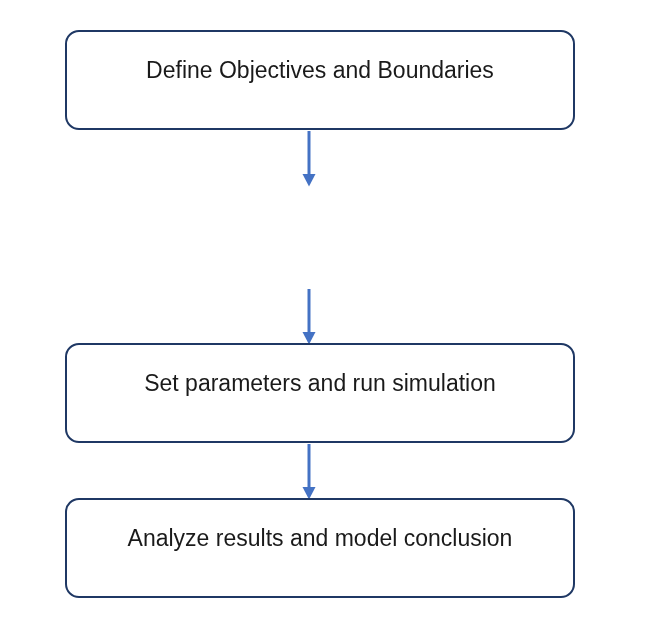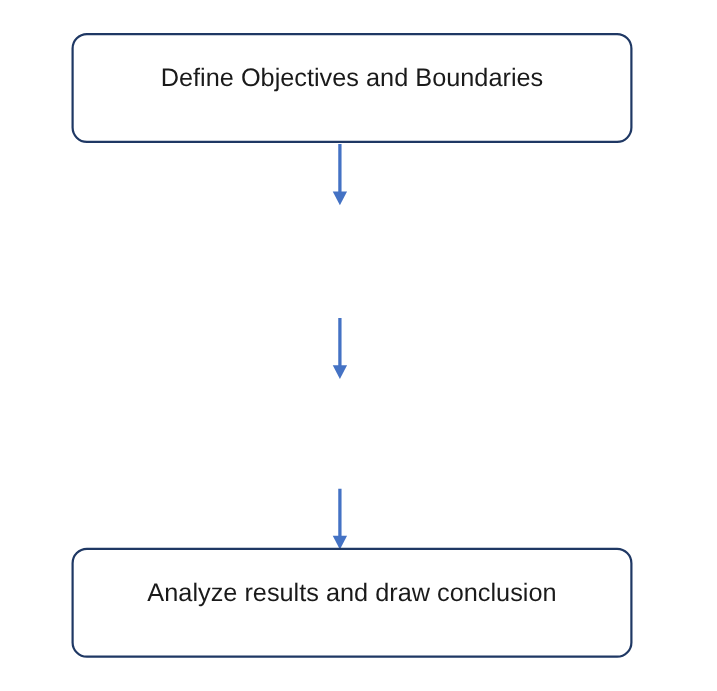--- a/index.html
+++ b/index.html
@@ -65,23 +65,26 @@
     <line x1="9" y1="0" x2="9" y2="44" stroke-width="3" stroke="#4472C4"></line>
     <polygon points="2.5,43 15.5,43 9,55.5" fill="#4472C4"></polygon>
   </svg>
 
 
   <svg class="arrow arrow-2" viewBox="0 0 18 56" aria-hidden="true">
     <line x1="9" y1="0" x2="9" y2="44" stroke-width="3" stroke="#4472C4"></line>
     <polygon points="2.5,43 15.5,43 9,55.5" fill="#4472C4"></polygon>
   </svg>
 
+  <div class="flow-box box-3">
+    <span class="label">Set parameters and run simulation</span>
+  </div>
 
   <svg class="arrow arrow-3" viewBox="0 0 18 56" aria-hidden="true">
     <line x1="9" y1="0" x2="9" y2="44" stroke-width="3" stroke="#4472C4"></line>
     <polygon points="2.5,43 15.5,43 9,55.5" fill="#4472C4"></polygon>
   </svg>
 
   <div class="flow-box box-4">
-    <span class="label">Analyze results and draw conclusion</span>
+    <span class="label">Analyze results and model conclusion</span>
   </div>
 
 </div>
 
 </body></html>

